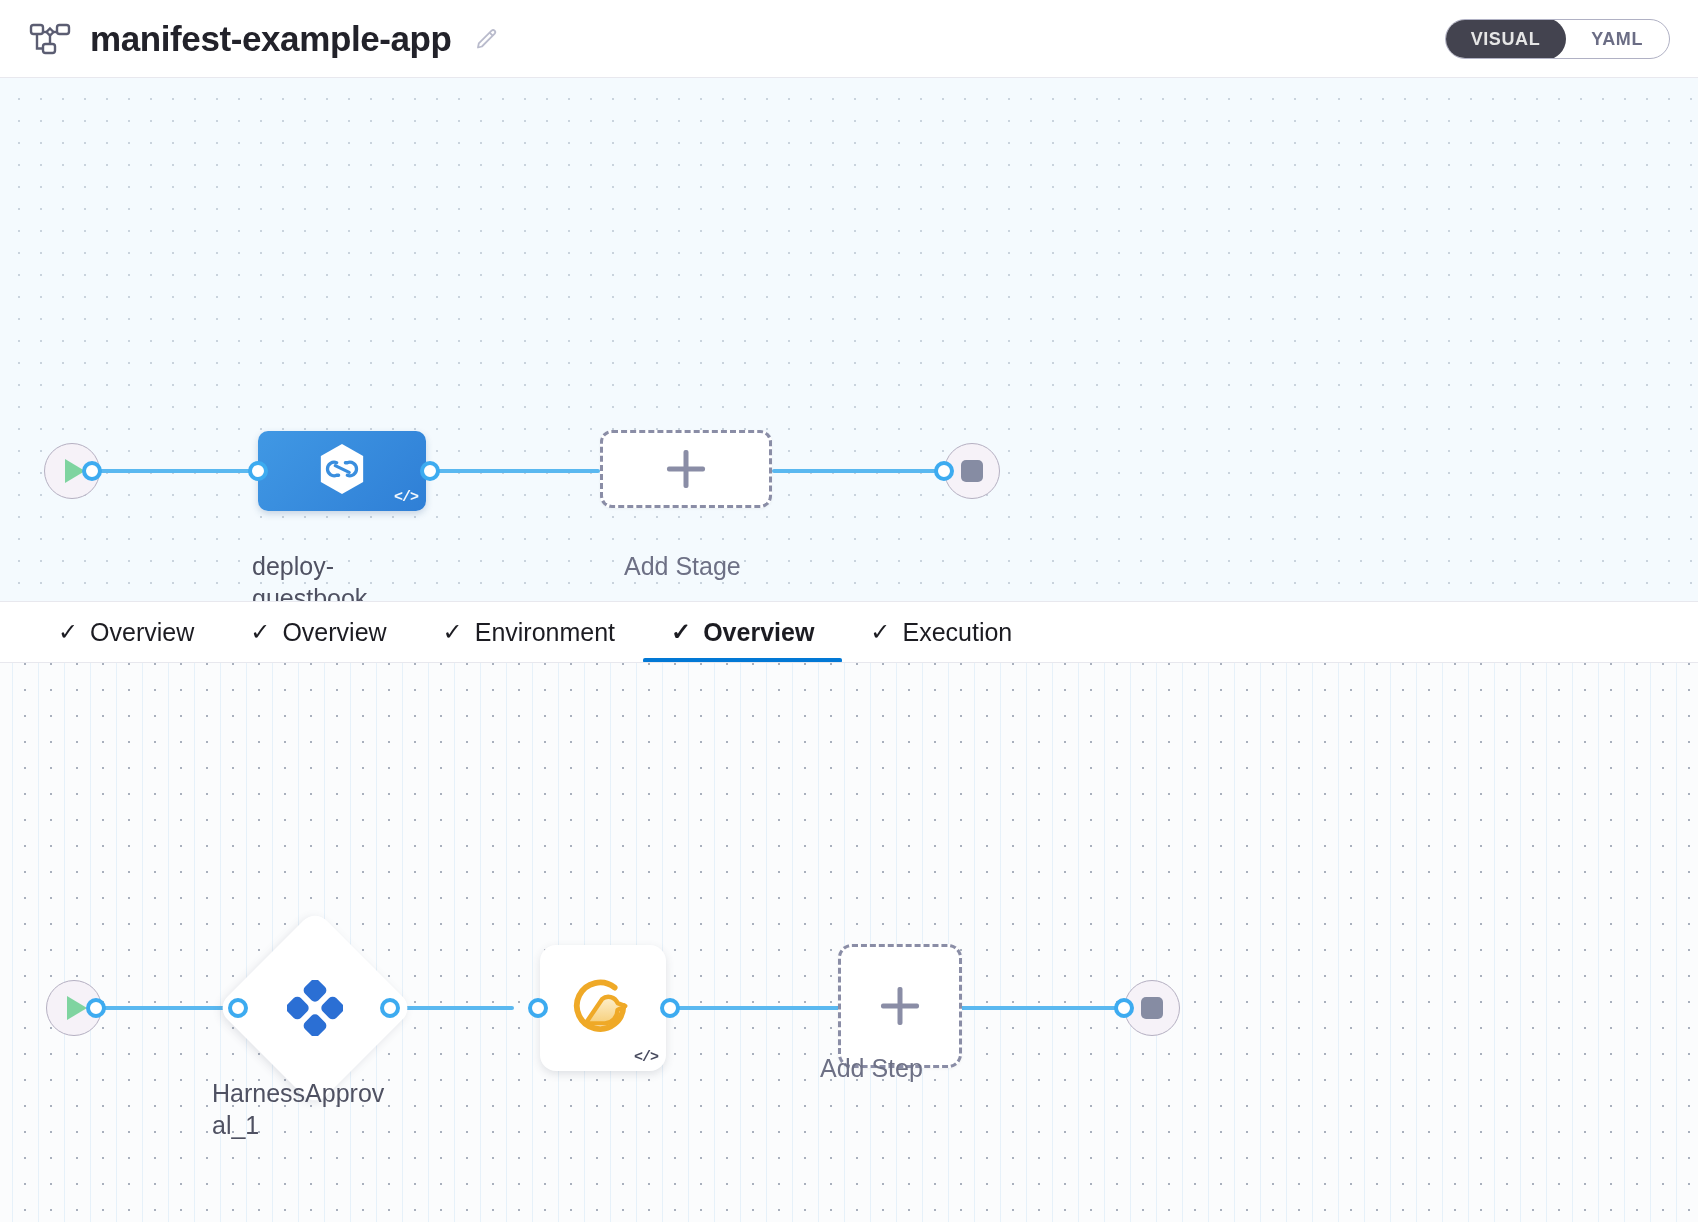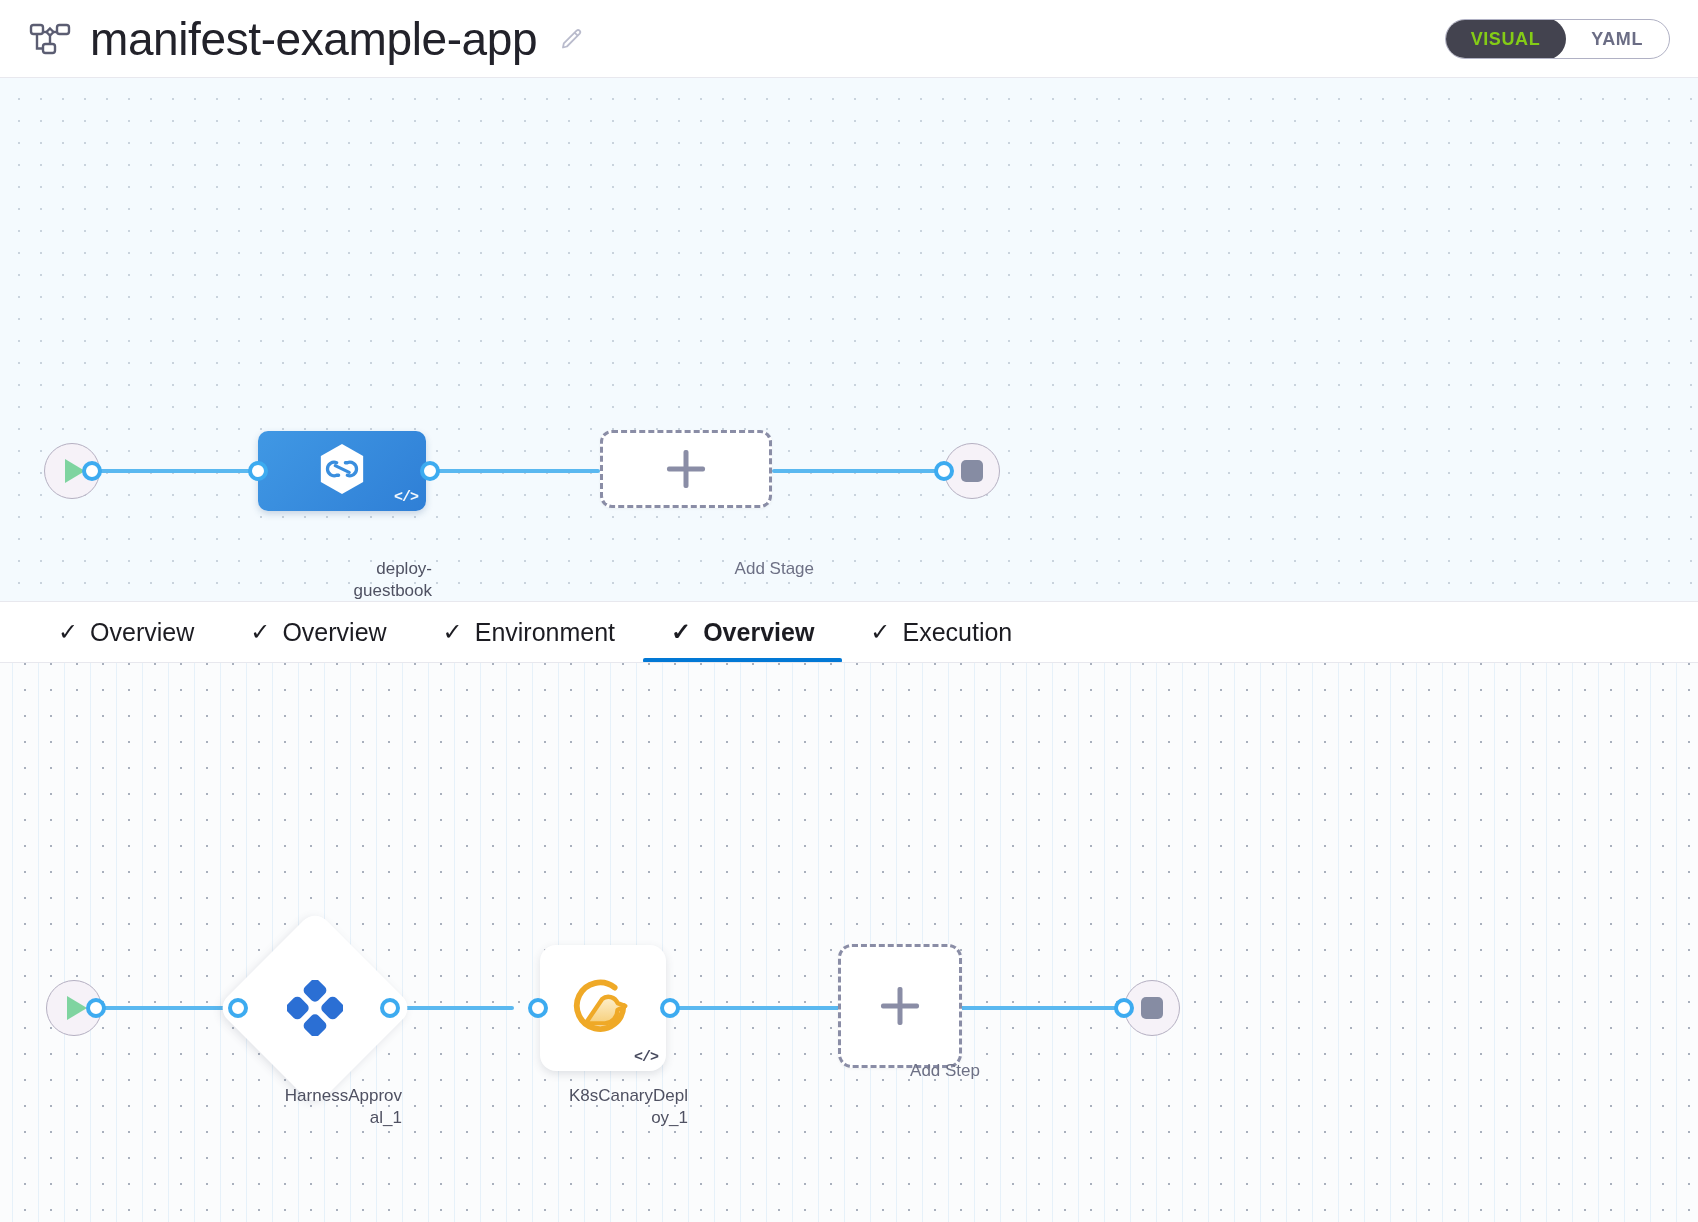--- a/index.html
+++ b/index.html
@@ -16,22 +16,22 @@
     height: 78px;
     background: #ffffff;
     border-bottom: 1px solid #e8e8ee;
     display: flex;
     align-items: center;
     padding: 0 28px;
   }
   .header-left { display: flex; align-items: center; gap: 18px; }
   .pipeline-icon { width: 44px; height: 44px; display:block; }
   .page-title {
-    font-size: 46px;
-    font-weight: 400;
+    font-size: 35px;
+    font-weight: 700;
     color: #22222a;
     letter-spacing: -0.4px;
     white-space: nowrap;
   }
   .edit-icon { width: 26px; height: 26px; display:block; margin-left: 4px; cursor: pointer; }
 
   
   .mode-toggle {
     position: absolute;
     right: 28px; top: 50%;
@@ -54,21 +54,21 @@
     border-radius: 22px;
     cursor: pointer;
     user-select: none;
     color: #6b6d85;
     background: transparent;
     border: none;
     font-family: "Liberation Sans", sans-serif;
   }
   .mode-btn.active {
     background: #43434f;
-    color: #84cc16;
+    color: #e5e5e5;
     margin: -1px;
     height: 42px;
     line-height: 42px;
   }
 
   
   .canvas {
     position: relative;
     width: 100%;
     overflow: hidden;
@@ -199,27 +199,26 @@
     content: "";
     position: absolute;
     background: #8a8da6;
     border-radius: 2px;
   }
   .plus::before { left: 50%; top: 0; width: 5px; height: 38px; transform: translateX(-50%); }
   .plus::after  { top: 50%; left: 0; height: 5px; width: 38px; transform: translateY(-50%); }
 
   .node-label {
     position: absolute;
-    text-align: right;
-    font-size: 17px;
+    text-align: left;
+    font-size: 25px;
     color: #4f5162;
     line-height: 1.28;
     white-space: pre-line;
     pointer-events: none;
-    margin-top: 8px;
   }
   .node-label.muted { color: #6d7085; }
 
   
   .diamond-node {
     width: 140px; height: 140px;
     background: #ffffff;
     border-radius: 16px;
     transform: rotate(45deg);
     box-shadow: 0 3px 8px rgba(60,70,90,0.13);
@@ -384,22 +383,20 @@
           </defs>
           <path d="M44 13 a24 24 0 1 0 9 19" fill="none" stroke="#efa927" stroke-width="6" stroke-linecap="round"></path>
           <path d="M14 50 L31 25 a10 10 0 0 1 16 4 l8 3 -8 4 a14 14 0 0 1 -13 14 Z" fill="url(#birdg)" stroke="#efa927" stroke-width="4.5" stroke-linejoin="round"></path>
         </svg>
       </span>
       <span class="code-badge dark">&lt;/&gt;</span>
     </div>
   </div>
   <div class="port" style="left:528px; top:335px;"></div>
   <div class="port" style="left:660px; top:335px;"></div>
-  <div class="node-label" style="left:498px; top:1077px; width:190px; position:fixed;">K8sCanaryDepl
-oy_1</div>
 
   <div class="node" style="left:838px; top:281px;">
     <div class="add-node add-step-box">
       <span class="plus"></span>
     </div>
   </div>
   <div class="node-label muted" style="left:820px; top:1052px; width:160px; position:fixed;">Add Step</div>
 
   <div class="node" style="left:1124px; top:317px;">
     <div class="terminal">

